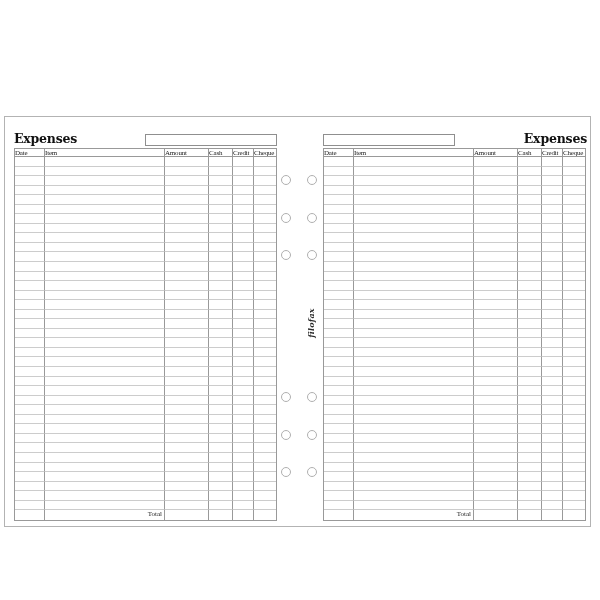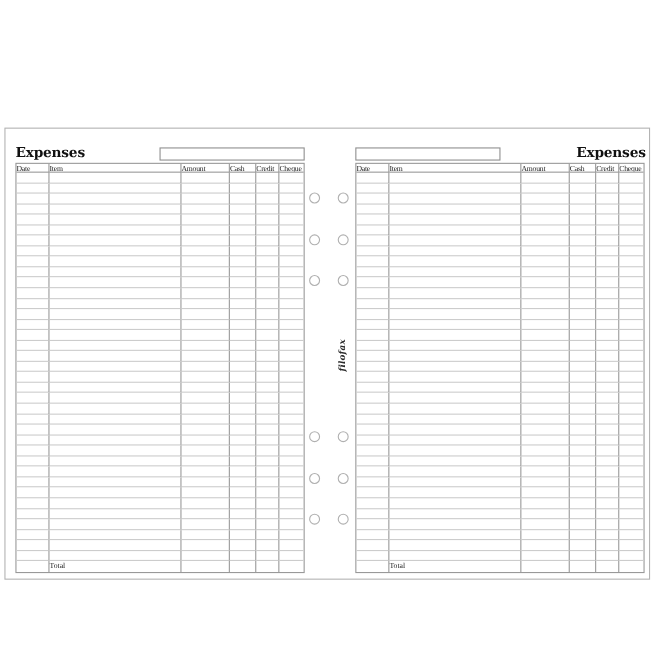--- a/index.html
+++ b/index.html
@@ -45,21 +45,21 @@
     overflow:hidden;
   }
   .cell.col-last { border-right:none; }
   .cell.row-last { border-bottom:none; }
   .cell.header {
     border-bottom:1px solid var(--col-line,#999999);
     font-size:7px; line-height:8px; text-align:left;
     letter-spacing:-0.2px; color:var(--header-text,#222222);
   }
   .cell.total {
-    font-size:7px; line-height:9px; text-align:left; padding-right:2px;
+    font-size:7px; line-height:9px; text-align:right; padding-right:2px;
     color:var(--header-text,#222222);
   }
 
   .hole {
     position:absolute; width:10px; height:10px; border-radius:50%;
     border:1px solid var(--hole-ring,#b0b0b0); background:#ffffff;
   }
 
   .logo {
     position:absolute; left:290px; top:201px; width:32px; height:10px;

